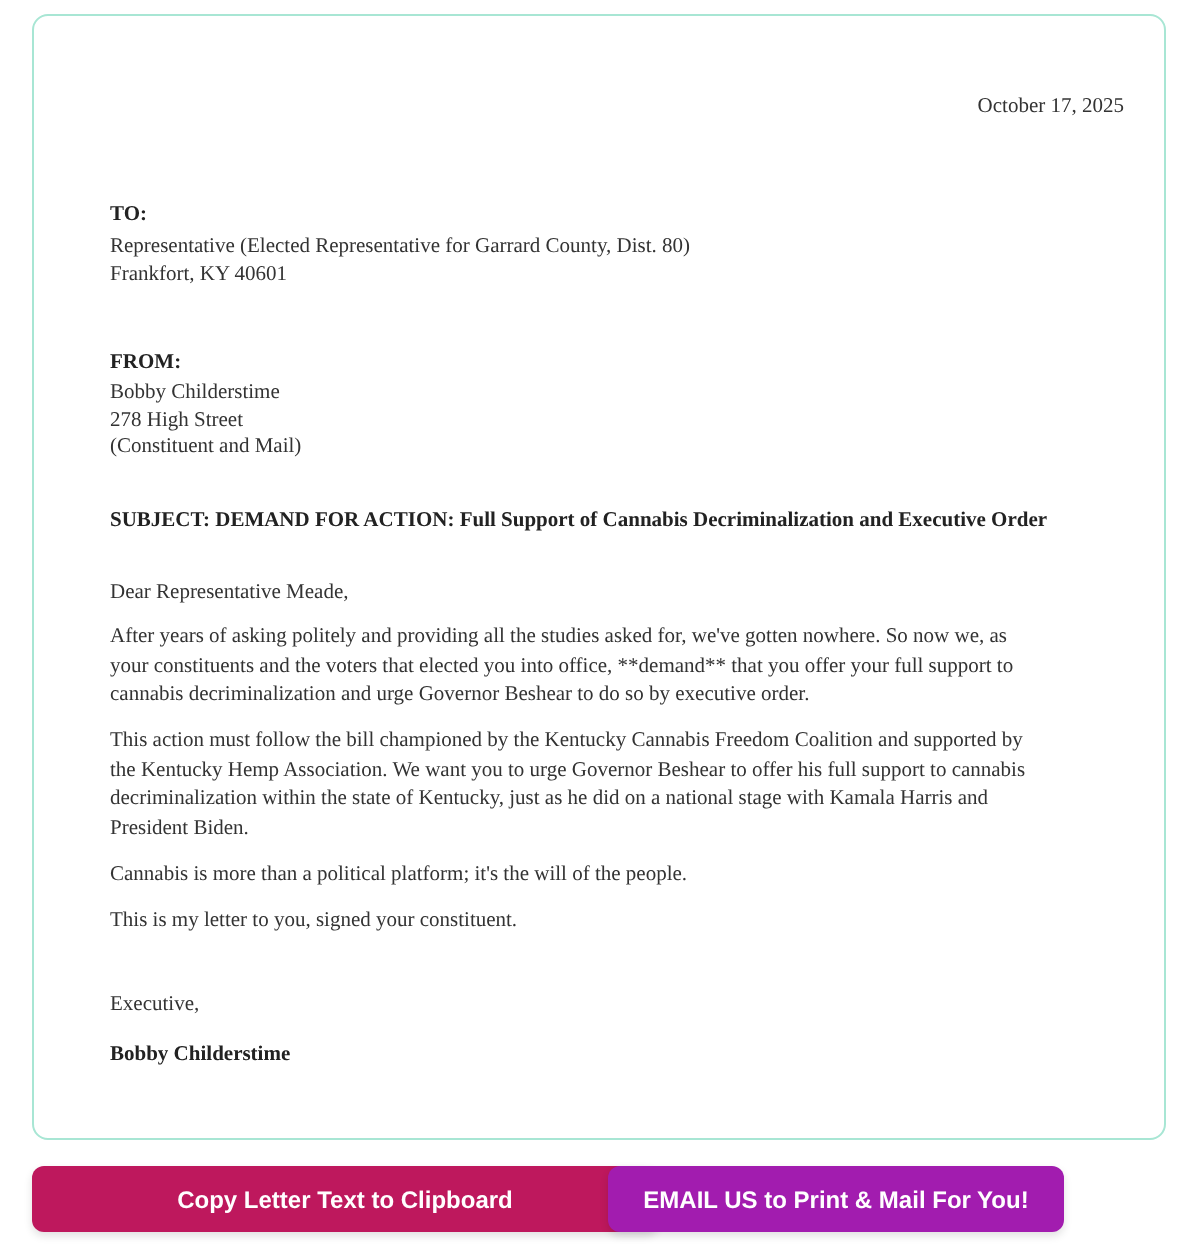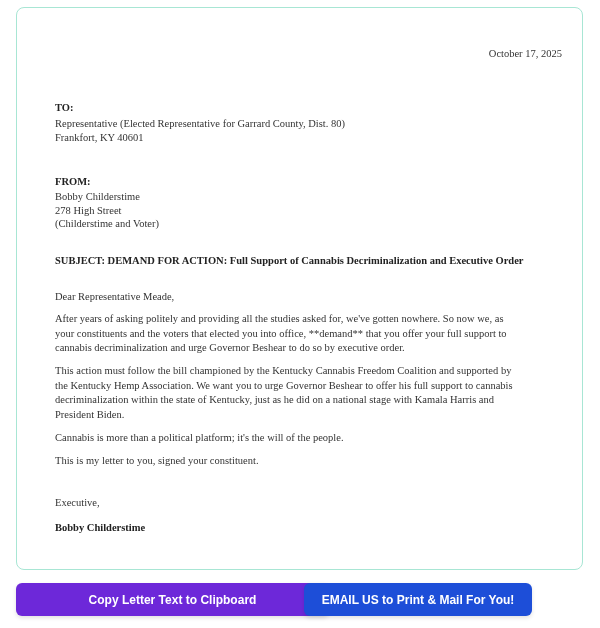--- a/index.html
+++ b/index.html
@@ -26,41 +26,41 @@
   .p3 { top: 423px; }
   .p4 { top: 446px; }
   .closing { position: absolute; top: 488px; }
   .signature { position: absolute; top: 513px; font-weight: bold; color: #222; }
   .btn {
     position: absolute; top: 583px; height: 33px; border: none; border-radius: 6px;
     color: #fff; font-family: "Liberation Sans", sans-serif; font-weight: bold; font-size: 12px;
     display: flex; align-items: center; justify-content: center; cursor: pointer;
     box-shadow: 0 2px 4px rgba(0,0,0,0.12);
   }
-  .btn-copy { left: 16px; width: 313px; background: #6d28d9; }
-  .btn-email { left: 304px; width: 228px; background: #1d4ed8; }
+  .btn-copy { left: 16px; width: 313px; background: #be185d; }
+  .btn-email { left: 304px; width: 228px; background: #a21caf; }
 </style>
 </head>
 <body>
 
 <div class="letter-card">
   <div class="letter">
     <div class="date">October 17, 2025</div>
 
     <div class="to">
       <span class="line block-label" style="margin-bottom:3px;">TO:</span>
       <span class="line">Representative (Elected Representative for Garrard County, Dist. 80)</span>
       <span class="line">Frankfort, KY 40601</span>
     </div>
 
     <div class="from">
       <span class="line block-label" style="margin-bottom:2px;">FROM:</span>
       <span class="line">Bobby Childerstime</span>
       <span class="line">278 High Street</span>
-      <span class="line">(Childerstime and Voter)</span>
+      <span class="line">(Constituent and Mail)</span>
     </div>
 
     <div class="subject">SUBJECT: DEMAND FOR ACTION: Full Support of Cannabis Decriminalization and Executive Order</div>
 
     <div class="salutation">Dear Representative Meade,</div>
 
     <p class="para p1">After years of asking politely and providing all the studies asked for, we've gotten nowhere. So now we, as your constituents and the voters that elected you into office, **demand** that you offer your full support to cannabis decriminalization and urge Governor Beshear to do so by executive order.</p>
     <p class="para p2">This action must follow the bill championed by the Kentucky Cannabis Freedom Coalition and supported by the Kentucky Hemp Association. We want you to urge Governor Beshear to offer his full support to cannabis decriminalization within the state of Kentucky, just as he did on a national stage with Kamala Harris and President Biden.</p>
     <p class="para p3">Cannabis is more than a political platform; it's the will of the people.</p>
     <p class="para p4">This is my letter to you, signed your constituent.</p>

